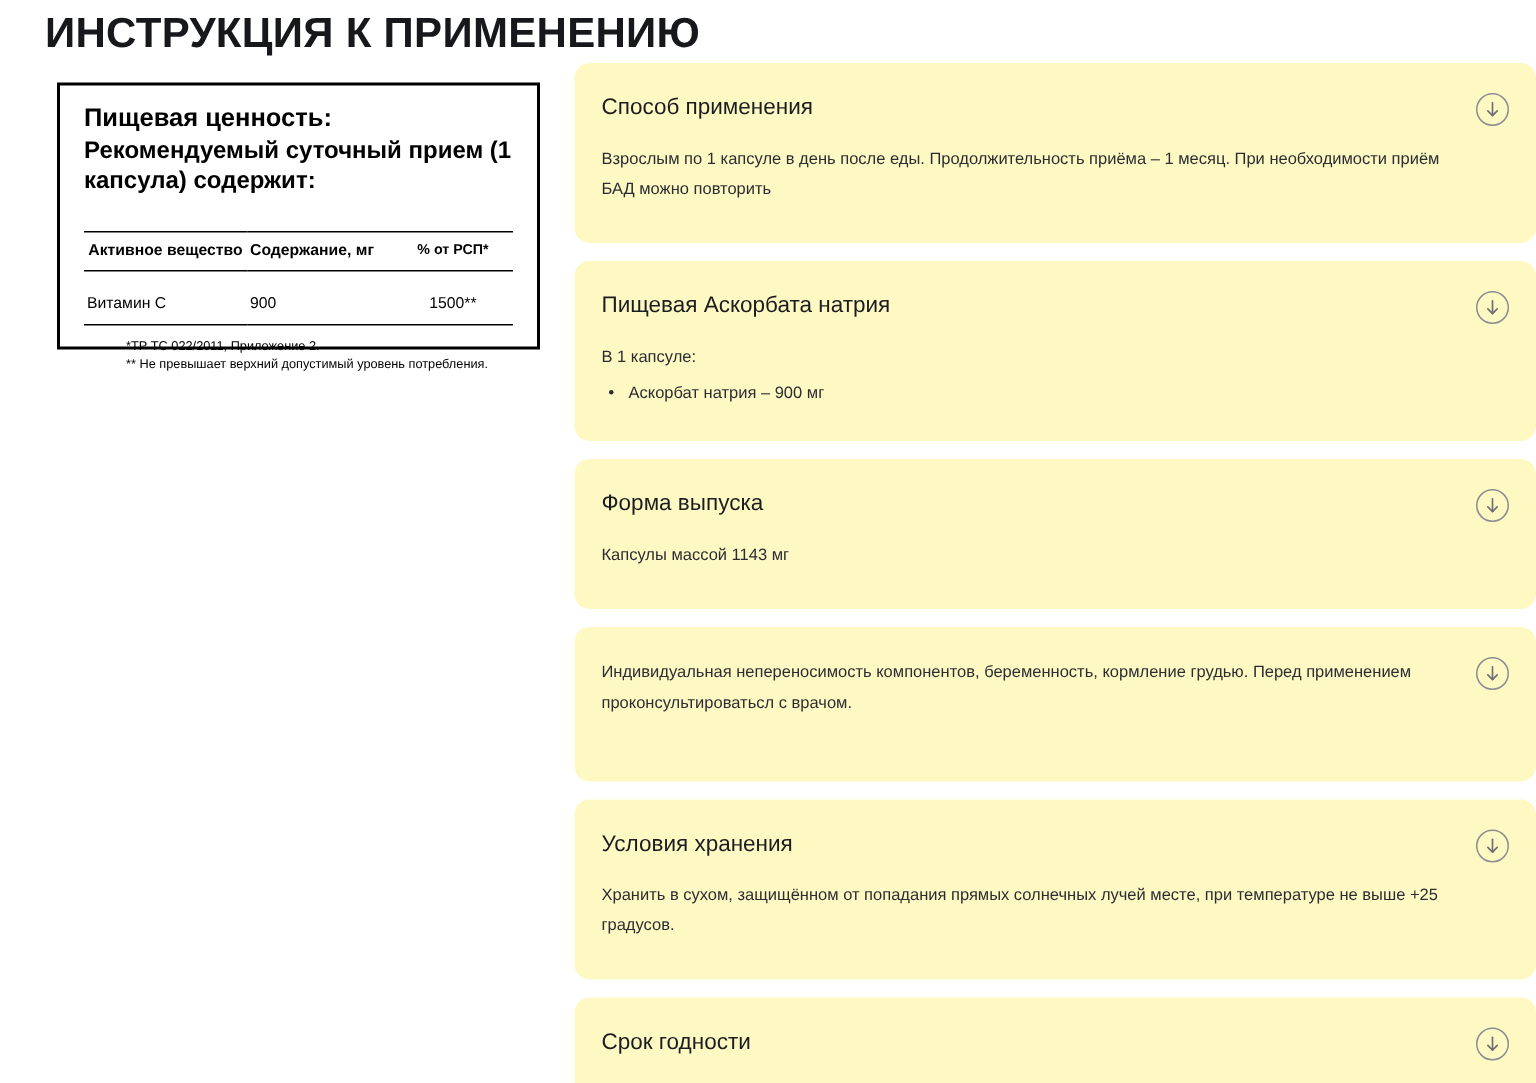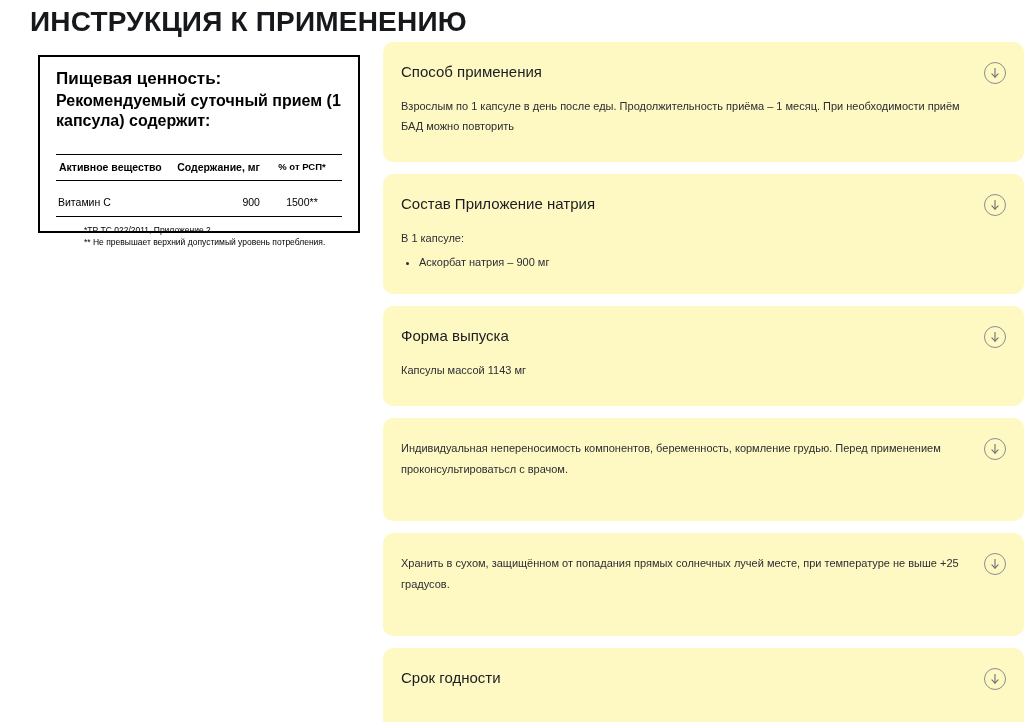--- a/index.html
+++ b/index.html
@@ -67,30 +67,30 @@
     border-top: 1.5px solid #000;
     border-bottom: 1.5px solid #000;
     padding: 6px 2px;
     font-size: 10.5px;
     font-weight: 700;
     color: #000;
     vertical-align: middle;
     line-height: 1.25;
   }
   table.nutr-table th.col-name { text-align: center; width: 38%; }
-  table.nutr-table th.col-amount { text-align: right; width: 34%; }
+  table.nutr-table th.col-amount { text-align: left; width: 34%; }
   table.nutr-table th.col-pct { text-align: center; width: 28%; font-size: 9.5px; }
   table.nutr-table td {
     border-bottom: 1.5px solid #000;
     padding: 15px 2px 8px 2px;
     font-size: 10.5px;
     color: #000;
   }
   table.nutr-table td.col-name { text-align: left; }
-  table.nutr-table td.col-amount { text-align: right; }
+  table.nutr-table td.col-amount { text-align: left; }
   table.nutr-table td.col-pct { text-align: center; }
   .nutr-notes {
     margin-top: 7px;
     font-size: 8.5px;
     line-height: 1.45;
     color: #000;
     margin-left: 28px;
   }
 
   
@@ -195,21 +195,21 @@
       </div>
       <button class="acc-toggle" aria-label="toggle">
         <svg width="12" height="12" viewBox="0 0 12 12" fill="none" xmlns="http://www.w3.org/2000/svg">
           <path d="M6 1.5V10" stroke="#6c6e73" stroke-width="1.1" stroke-linecap="round"></path>
           <path d="M2.9 6.9L6 10.1L9.1 6.9" stroke="#6c6e73" stroke-width="1.1" stroke-linecap="round" stroke-linejoin="round"></path>
         </svg>
       </button>
     </section>
 
     <section class="acc-item item-1">
-      <div class="acc-head">Состав Приложение натрия</div>
+      <div class="acc-head">Пищевая Аскорбата натрия</div>
       <div class="acc-body">
         <p class="lead">В 1 капсуле:</p>
         <ul>
           <li>Аскорбат натрия – 900 мг</li>
         </ul>
       </div>
       <button class="acc-toggle" aria-label="toggle">
         <svg width="12" height="12" viewBox="0 0 12 12" fill="none" xmlns="http://www.w3.org/2000/svg">
           <path d="M6 1.5V10" stroke="#6c6e73" stroke-width="1.1" stroke-linecap="round"></path>
           <path d="M2.9 6.9L6 10.1L9.1 6.9" stroke="#6c6e73" stroke-width="1.1" stroke-linecap="round" stroke-linejoin="round"></path>
@@ -236,20 +236,21 @@
       </div>
       <button class="acc-toggle" aria-label="toggle">
         <svg width="12" height="12" viewBox="0 0 12 12" fill="none" xmlns="http://www.w3.org/2000/svg">
           <path d="M6 1.5V10" stroke="#6c6e73" stroke-width="1.1" stroke-linecap="round"></path>
           <path d="M2.9 6.9L6 10.1L9.1 6.9" stroke="#6c6e73" stroke-width="1.1" stroke-linecap="round" stroke-linejoin="round"></path>
         </svg>
       </button>
     </section>
 
     <section class="acc-item item-4">
+      <div class="acc-head">Условия хранения</div>
       <div class="acc-body">
         <p class="lead">Хранить в сухом, защищённом от попадания прямых солнечных лучей месте, при температуре не выше +25 градусов.</p>
       </div>
       <button class="acc-toggle" aria-label="toggle">
         <svg width="12" height="12" viewBox="0 0 12 12" fill="none" xmlns="http://www.w3.org/2000/svg">
           <path d="M6 1.5V10" stroke="#6c6e73" stroke-width="1.1" stroke-linecap="round"></path>
           <path d="M2.9 6.9L6 10.1L9.1 6.9" stroke="#6c6e73" stroke-width="1.1" stroke-linecap="round" stroke-linejoin="round"></path>
         </svg>
       </button>
     </section>

